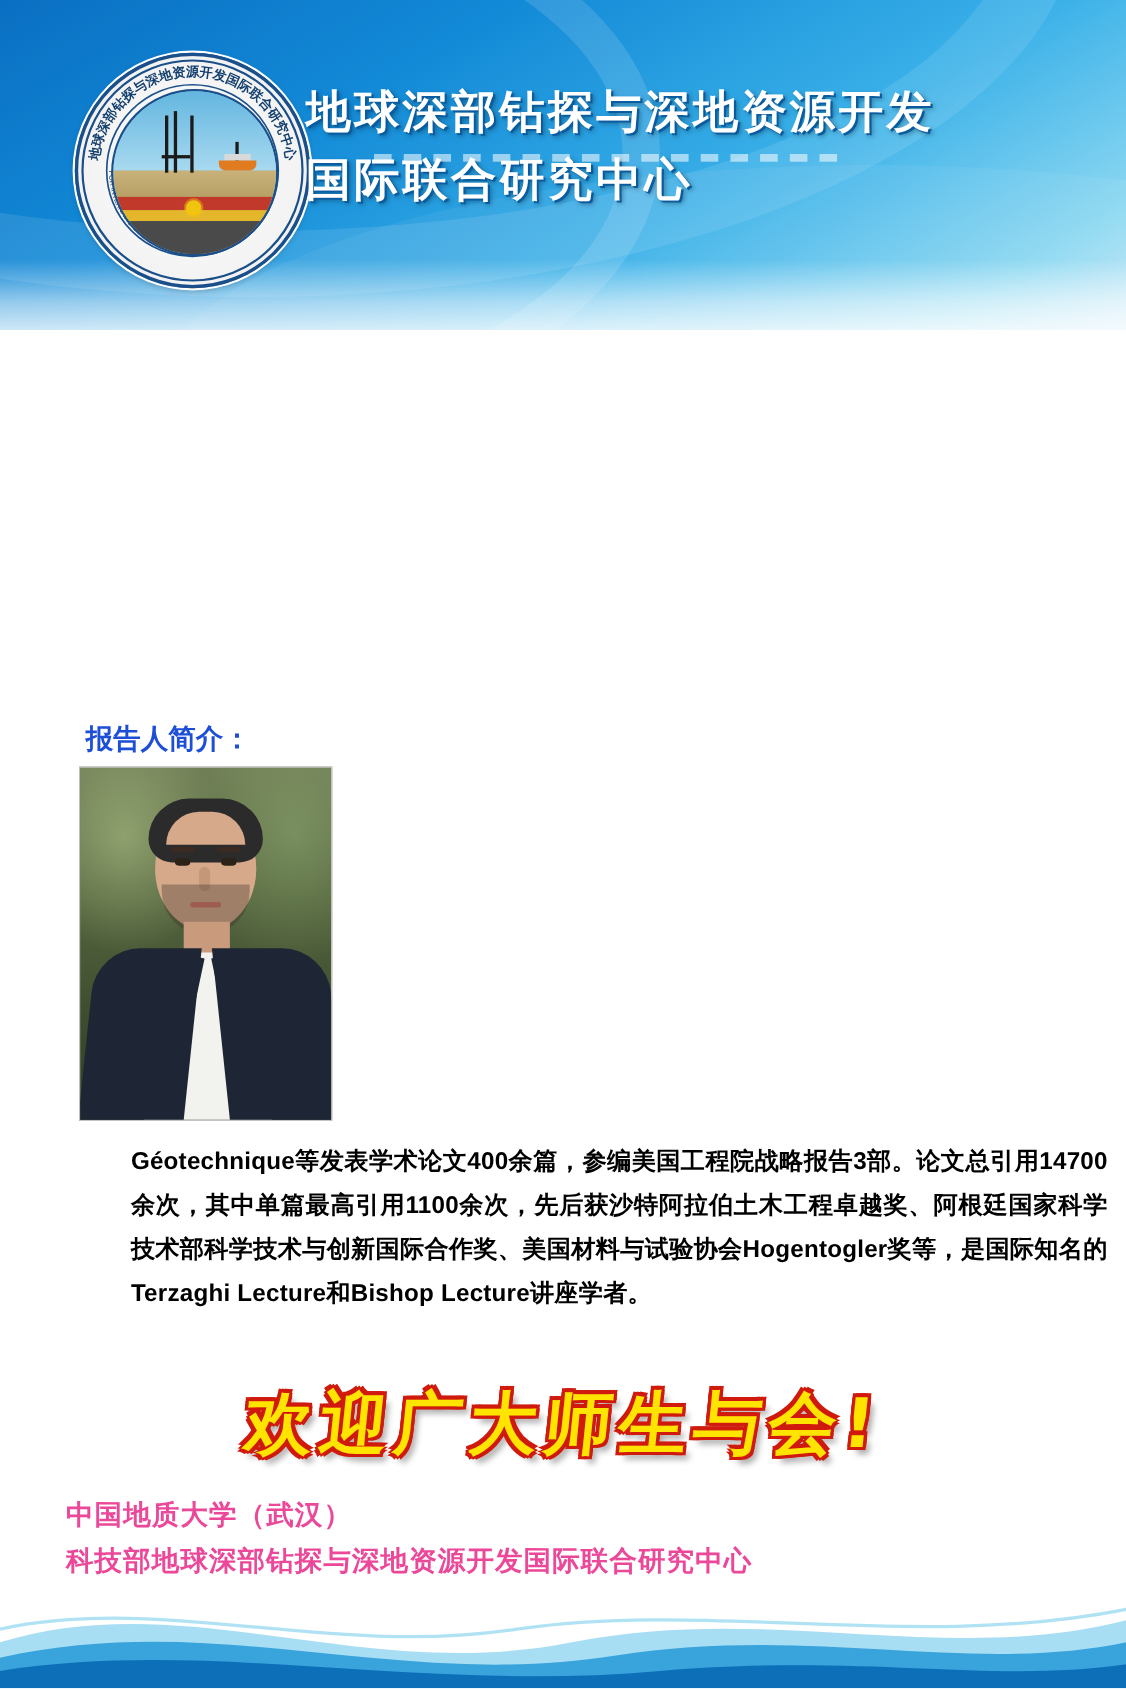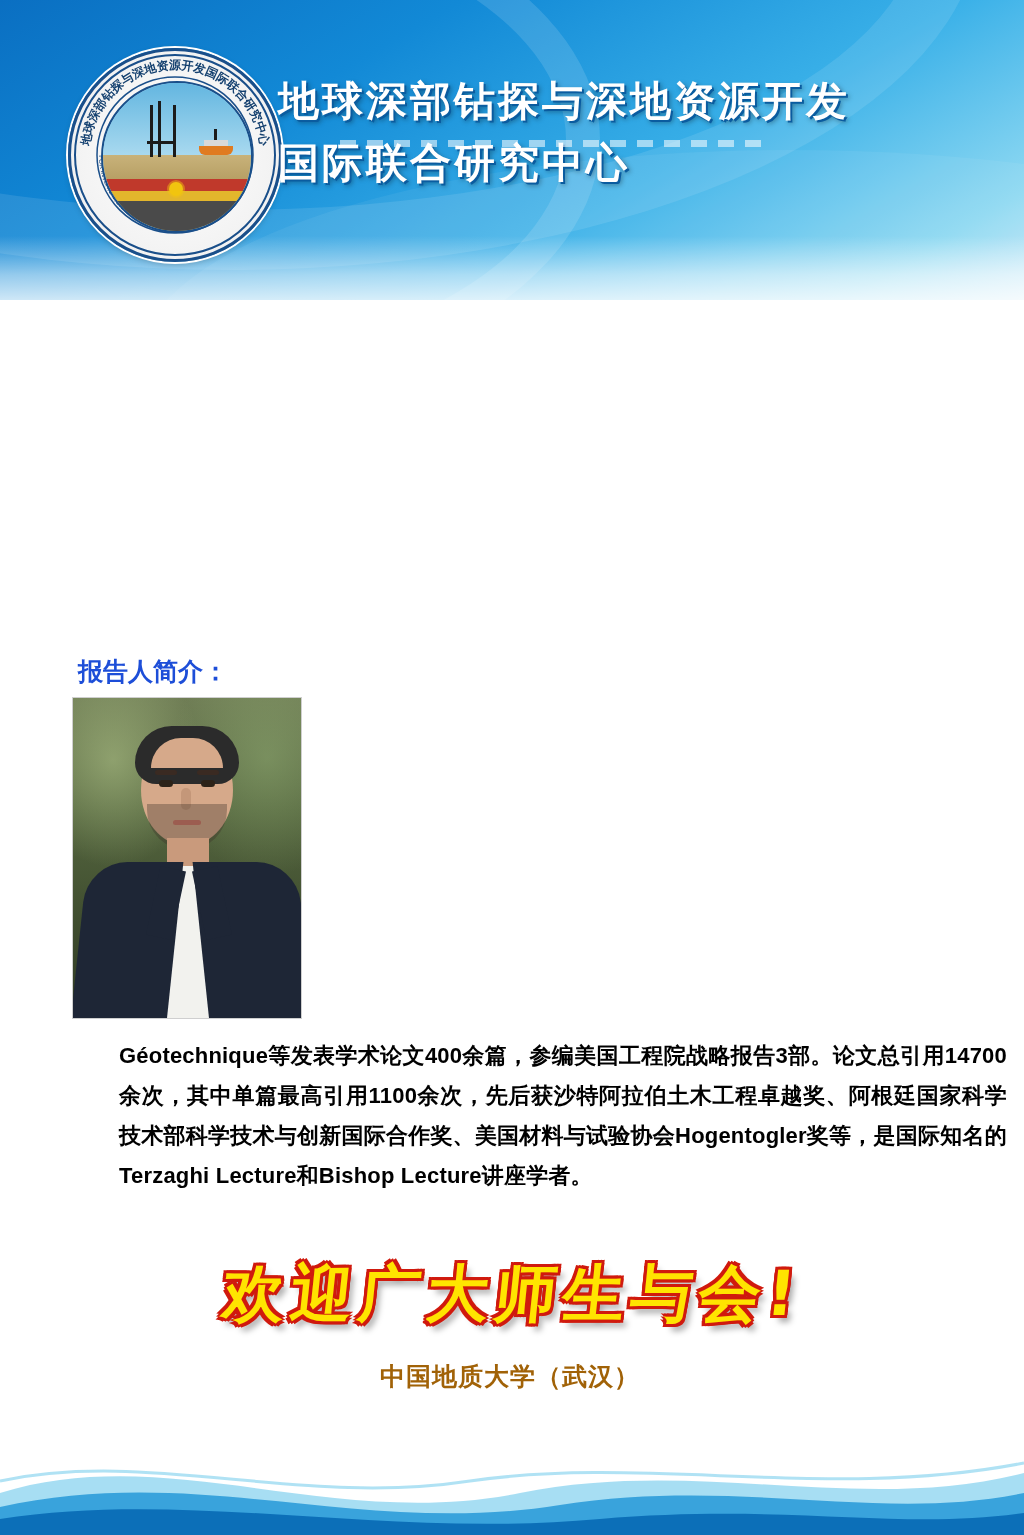--- a/index.html
+++ b/index.html
@@ -282,24 +282,24 @@
       3px 0 0 #d01a0e, -3px 0 0 #d01a0e, 0 3px 0 #d01a0e, 0 -3px 0 #d01a0e,
       3px 3px 0 #d01a0e, -3px 3px 0 #d01a0e, 3px -3px 0 #d01a0e, -3px -3px 0 #d01a0e,
       6px 7px 6px rgba(0,0,0,0.35);
     transform: skewX(-6deg);
   }
 
   .sign {
     position: absolute;
     right: 64px;
     width: 900px;
-    text-align: center;
+    text-align: left;
     font-size: 25px;
     font-weight: bold;
-    color: #a16207;
+    color: #ec4899;
     letter-spacing: 1px;
   }
   .sign1 { top: 1360px; }
   .sign2 { top: 1402px; font-size: 25px; }
 
   
   .footer {
     position: absolute;
     left: 0; bottom: 0;
     width: 1024px; height: 120px;
@@ -398,20 +398,21 @@
     <div class="ph-jacket-r"></div>
     <div class="ph-collar-l"></div>
     <div class="ph-collar-r"></div>
   </div>
 
   <div class="bio-text-wide">Géotechnique等发表学术论文400余篇，参编美国工程院战略报告3部。论文总引用14700余次，其中单篇最高引用1100余次，先后获沙特阿拉伯土木工程卓越奖、阿根廷国家科学技术部科学技术与创新国际合作奖、美国材料与试验协会Hogentogler奖等，是国际知名的Terzaghi Lecture和Bishop Lecture讲座学者。</div>
 
   <div class="welcome">欢迎广大师生与会!</div>
 
   <div class="sign sign1">中国地质大学（武汉）</div>
+  <div class="sign sign2">科技部地球深部钻探与深地资源开发国际联合研究中心</div>
 
   <div class="footer">
     <svg width="1024" height="120" viewBox="0 0 1024 120" preserveAspectRatio="none">
       <path d="M0,78 C170,26 330,116 520,78 C700,42 860,100 1024,58 L1024,120 L0,120 Z" fill="#5fc2ea" opacity="0.55"></path>
       <path d="M0,92 C200,48 360,122 560,90 C740,62 880,108 1024,78 L1024,120 L0,120 Z" fill="#1e93d6" opacity="0.8"></path>
       <path d="M0,104 C190,74 380,124 600,104 C790,88 900,116 1024,98 L1024,120 L0,120 Z" fill="#0c6fb8"></path>
       <path d="M0,66 C150,34 300,92 470,66 C650,40 830,86 1024,48" fill="none" stroke="#8fd6f0" stroke-width="3" opacity="0.7"></path>
     </svg>
   </div>
 

